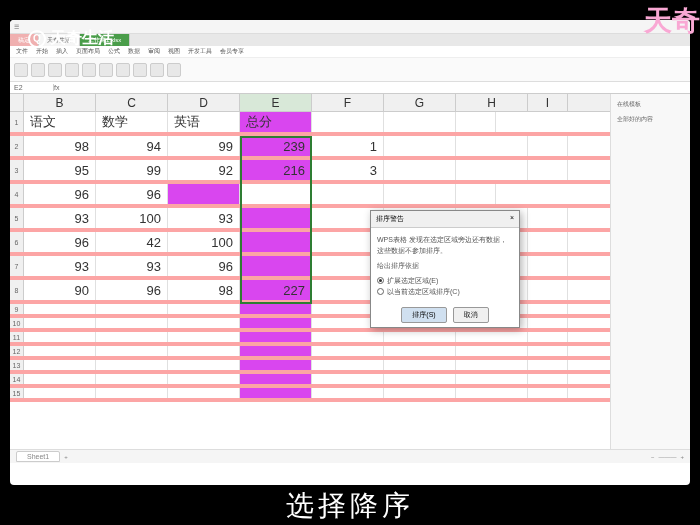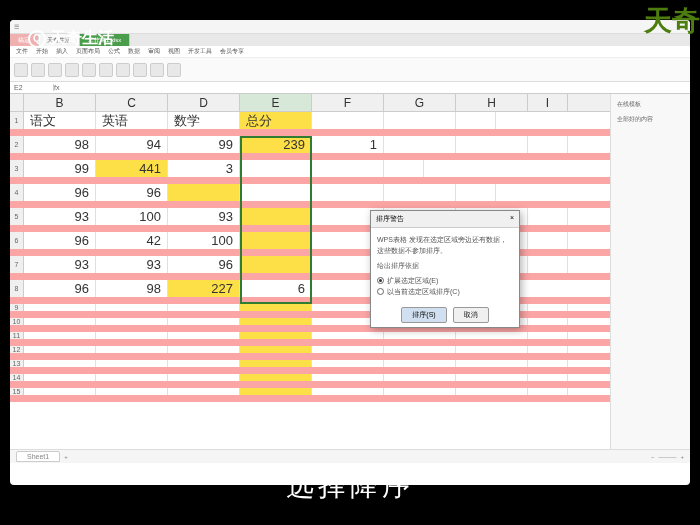--- a/index.html
+++ b/index.html
@@ -1,19 +1,19 @@
 <!DOCTYPE html>
 <html><head>
 <meta charset="utf-8">
 <style>
 *{margin:0;padding:0;box-sizing:border-box;font-family:"Microsoft YaHei",Arial,sans-serif}
 body{width:700px;height:525px;background:#000;position:relative;overflow:hidden}
 .watermark{position:absolute;top:28px;left:28px;color:#fff;font-size:16px;font-weight:bold;z-index:100;display:flex;align-items:center;gap:4px}
 .watermark-icon{width:18px;height:18px;border:2px solid #fff;border-radius:50%;display:inline-flex;align-items:center;justify-content:center;font-size:10px}
-.top-right{position:absolute;top:2px;right:0;color:#4d7c0f;font-size:28px;font-weight:bold;z-index:100}
+.top-right{position:absolute;top:2px;right:0;color:#f9a8d4;font-size:28px;font-weight:bold;z-index:100}
 .screen{position:absolute;top:20px;left:10px;right:10px;bottom:40px;background:#fff;border-radius:4px;overflow:hidden}
 .titlebar{height:14px;background:#f5f5f5;border-bottom:1px solid #ddd;display:flex;align-items:center;padding:0 4px;font-size:6px;color:#666}
 .tabs{height:12px;background:#e8e8e8;display:flex;font-size:6px}
 .tab{padding:0 8px;display:flex;align-items:center;background:#f0b0b0;color:#fff;border-right:1px solid #ccc}
 .tab.green{background:#4a9d4a}
 .tab.plain{background:#f5f5f5;color:#666}
 .menubar{height:12px;background:#fff;display:flex;font-size:6px;color:#555;gap:8px;padding:0 6px;align-items:center;border-bottom:1px solid #eee}
 .ribbon{height:24px;background:#fafafa;border-bottom:1px solid #ddd;display:flex;align-items:center;padding:0 4px;gap:3px}
 .ribbon-btn{width:14px;height:14px;background:#e8e8e8;border:1px solid #ccc;border-radius:2px}
 .formula-row{height:12px;background:#fff;border-bottom:1px solid #ccc;display:flex;align-items:center;font-size:7px;padding:0 4px;color:#666}
@@ -21,38 +21,38 @@
 .main{display:flex;height:calc(100% - 110px)}
 .grid{flex:1;position:relative;background:#fff}
 .side-panel{width:80px;background:#f8f8f8;border-left:1px solid #ddd;padding:6px;font-size:6px;color:#666}
 .col-headers{display:flex;height:18px;background:#f0f0f0;border-bottom:1px solid #ccc}
 .rowhead{width:14px;background:#f0f0f0;border-right:1px solid #ccc}
 .col-h{border-right:1px solid #ccc;display:flex;align-items:center;justify-content:center;font-size:12px;color:#333;font-weight:normal}
 .col-h.cB,.col-h.cC,.col-h.cD,.col-h.cF,.col-h.cG,.col-h.cH{width:72px}
 .col-h.cE{width:72px;background:#d8e8d8}
 .col-h.cI{width:40px}
 .rows{position:relative}
-.row{display:flex;height:24px;border-bottom:7px solid #fca5a5}
+.row{display:flex;height:24px;border-bottom:4px solid #fca5a5}
 .row.small{height:14px}
 .rn{width:14px;background:#f0f0f0;border-right:1px solid #ccc;display:flex;align-items:center;justify-content:center;font-size:7px;color:#666}
 .cell{width:72px;border-right:1px solid #e0e0e0;display:flex;align-items:center;padding:0 6px;font-size:13px;color:#333}
 .cell.num{justify-content:flex-end}
-.cell.sel{background:#fde047}
+.cell.sel{background:#d946ef}
 .cell.narrow{width:40px}
 .sel-border{position:absolute;border:2px solid #2e7d32;pointer-events:none}
 .dialog{position:absolute;top:190px;left:360px;width:150px;background:#fff;border:1px solid #888;box-shadow:2px 2px 8px rgba(0,0,0,0.3);font-size:7px;z-index:50}
 .dlg-title{background:#f0f0f0;padding:3px 5px;display:flex;justify-content:space-between;border-bottom:1px solid #ccc;font-size:7px}
 .dlg-body{padding:6px;color:#555;line-height:1.6}
 .dlg-btns{display:flex;gap:6px;justify-content:center;padding:4px}
 .dlg-btn{padding:2px 10px;border:1px solid #999;background:#f0f0f0;font-size:7px;border-radius:2px}
 .dlg-btn.primary{background:#d0e0f0}
 .status{height:14px;background:#f5f5f5;border-top:1px solid #ddd;font-size:6px;color:#888;display:flex;align-items:center;padding:0 6px}
 .sheet-tab{background:#fff;border:1px solid #ccc;padding:1px 10px;font-size:7px;border-radius:2px 2px 0 0}
 .zoom{margin-left:auto;display:flex;gap:4px;align-items:center}
-.subtitle{position:absolute;bottom:20px;left:0;right:0;text-align:center;color:#fff;font-size:28px;font-weight:normal;letter-spacing:4px;z-index:100}
+.subtitle{position:absolute;bottom:0;left:0;right:0;text-align:center;color:#fff;font-size:28px;font-weight:normal;letter-spacing:4px;z-index:100}
 .radio{display:inline-block;width:7px;height:7px;border:1px solid #666;border-radius:50%;margin-right:3px;vertical-align:middle}
 .radio.on::after{content:"";display:block;width:3px;height:3px;background:#333;border-radius:50%;margin:1px}
 </style>
 </head>
 <body>
 
 <div class="watermark">
   <span class="watermark-icon">Q</span>
   <span>天奇生活</span>
 </div>
@@ -106,42 +106,44 @@
         <div class="col-h cE">E</div>
         <div class="col-h cF">F</div>
         <div class="col-h cG">G</div>
         <div class="col-h cH">H</div>
         <div class="col-h cI">I</div>
       </div>
       <div class="rows">
         <div class="row">
           <div class="rn">1</div>
           <div class="cell">语文</div>
+          <div class="cell">数学</div>
           <div class="cell">英语</div>
-          <div class="cell">数学</div>
           <div class="cell sel">总分</div>
           <div class="cell"></div>
           <div class="cell"></div>
           <div class="cell narrow"></div>
         </div>
         <div class="row">
           <div class="rn">2</div>
           <div class="cell num">98</div>
           <div class="cell num">94</div>
           <div class="cell num">99</div>
           <div class="cell num sel">239</div>
           <div class="cell num">1</div>
           <div class="cell"></div>
             <div class="cell"></div>
             <div class="cell narrow"></div>
         </div>
         <div class="row">
           <div class="rn">3</div>
+          <div class="cell num">95</div>
           <div class="cell num">99</div>
-          <div class="cell num sel">441</div>
+          <div class="cell num">92</div>
+          <div class="cell num sel">216</div>
           <div class="cell num">3</div>
           <div class="cell"></div>
             <div class="cell"></div>
             <div class="cell narrow"></div>
         </div>
         <div class="row">
           <div class="rn">4</div>
           <div class="cell num">96</div>
           <div class="cell num">96</div>
           <div class="cell num sel"></div>
@@ -178,20 +180,21 @@
           <div class="cell num">93</div>
           <div class="cell num">96</div>
           <div class="cell num sel"></div>
           <div class="cell num"></div>
           <div class="cell"></div>
             <div class="cell"></div>
             <div class="cell narrow"></div>
         </div>
         <div class="row">
           <div class="rn">8</div>
+          <div class="cell num">90</div>
           <div class="cell num">96</div>
           <div class="cell num">98</div>
           <div class="cell num sel">227</div>
           <div class="cell num">6</div>
           <div class="cell"></div>
             <div class="cell"></div>
             <div class="cell narrow"></div>
         </div>
         <div class="row small">
             <div class="rn">9</div>

